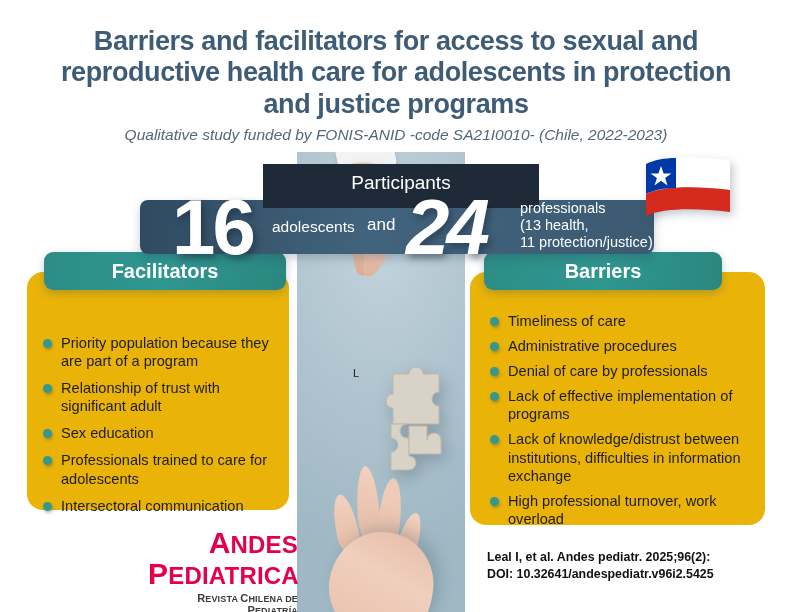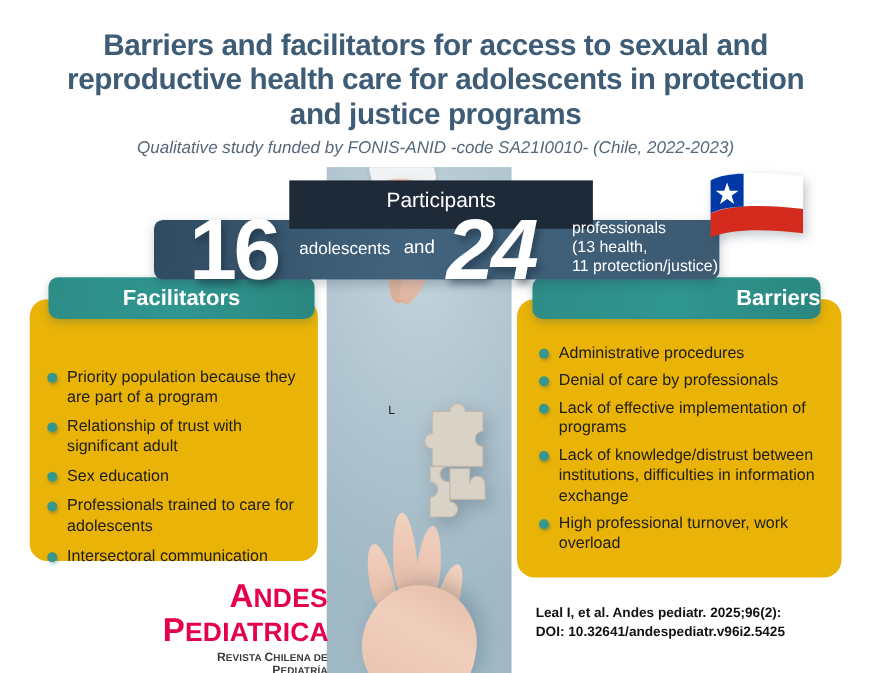--- a/index.html
+++ b/index.html
@@ -238,21 +238,21 @@
     background: linear-gradient(100deg,#2d8d86 0%, #2f9690 50%, #2a877f 100%);
     border-radius: 9px;
     color: #ffffff;
     font-weight: bold;
     font-size: 20px;
     line-height: 38px;
     text-align: center;
     box-shadow: 0 3px 8px rgba(40,90,90,.30);
   }
   .card-left  .card-header { left: 17px; width: 242px; }
-  .card-right .card-header { left: 14px; width: 262px; text-align: right; }
+  .card-right .card-header { left: 14px; width: 238px; }
 
   ul.bullets {
     position: absolute;
     left: 0; right: 0;
     margin: 0;
     padding: 0;
     list-style: none;
   }
   .card-left  ul.bullets { top: 42px; padding: 0 12px 0 14px; margin-top: 20px; }
   .card-right ul.bullets { top: 40px; padding: 0 10px 0 18px; }
@@ -382,20 +382,21 @@
     <li>Relationship of trust with significant adult</li>
     <li>Sex education</li>
     <li>Professionals trained to care for adolescents</li>
     <li>Intersectoral communication</li>
   </ul>
 </div>
 
 <div class="card card-right">
   <div class="card-header">Barriers</div>
   <ul class="bullets">
+    <li>Timeliness of care</li>
     <li>Administrative procedures</li>
     <li>Denial of care by professionals</li>
     <li> Lack of effective implementation of programs</li>
     <li>Lack of knowledge/distrust between institutions, difficulties in information exchange</li>
     <li>High professional turnover, work overload</li>
   </ul>
 </div>
 
 <div class="logo">
   <div class="logo-line1"><span class="cap">A</span><span>NDES</span></div>

